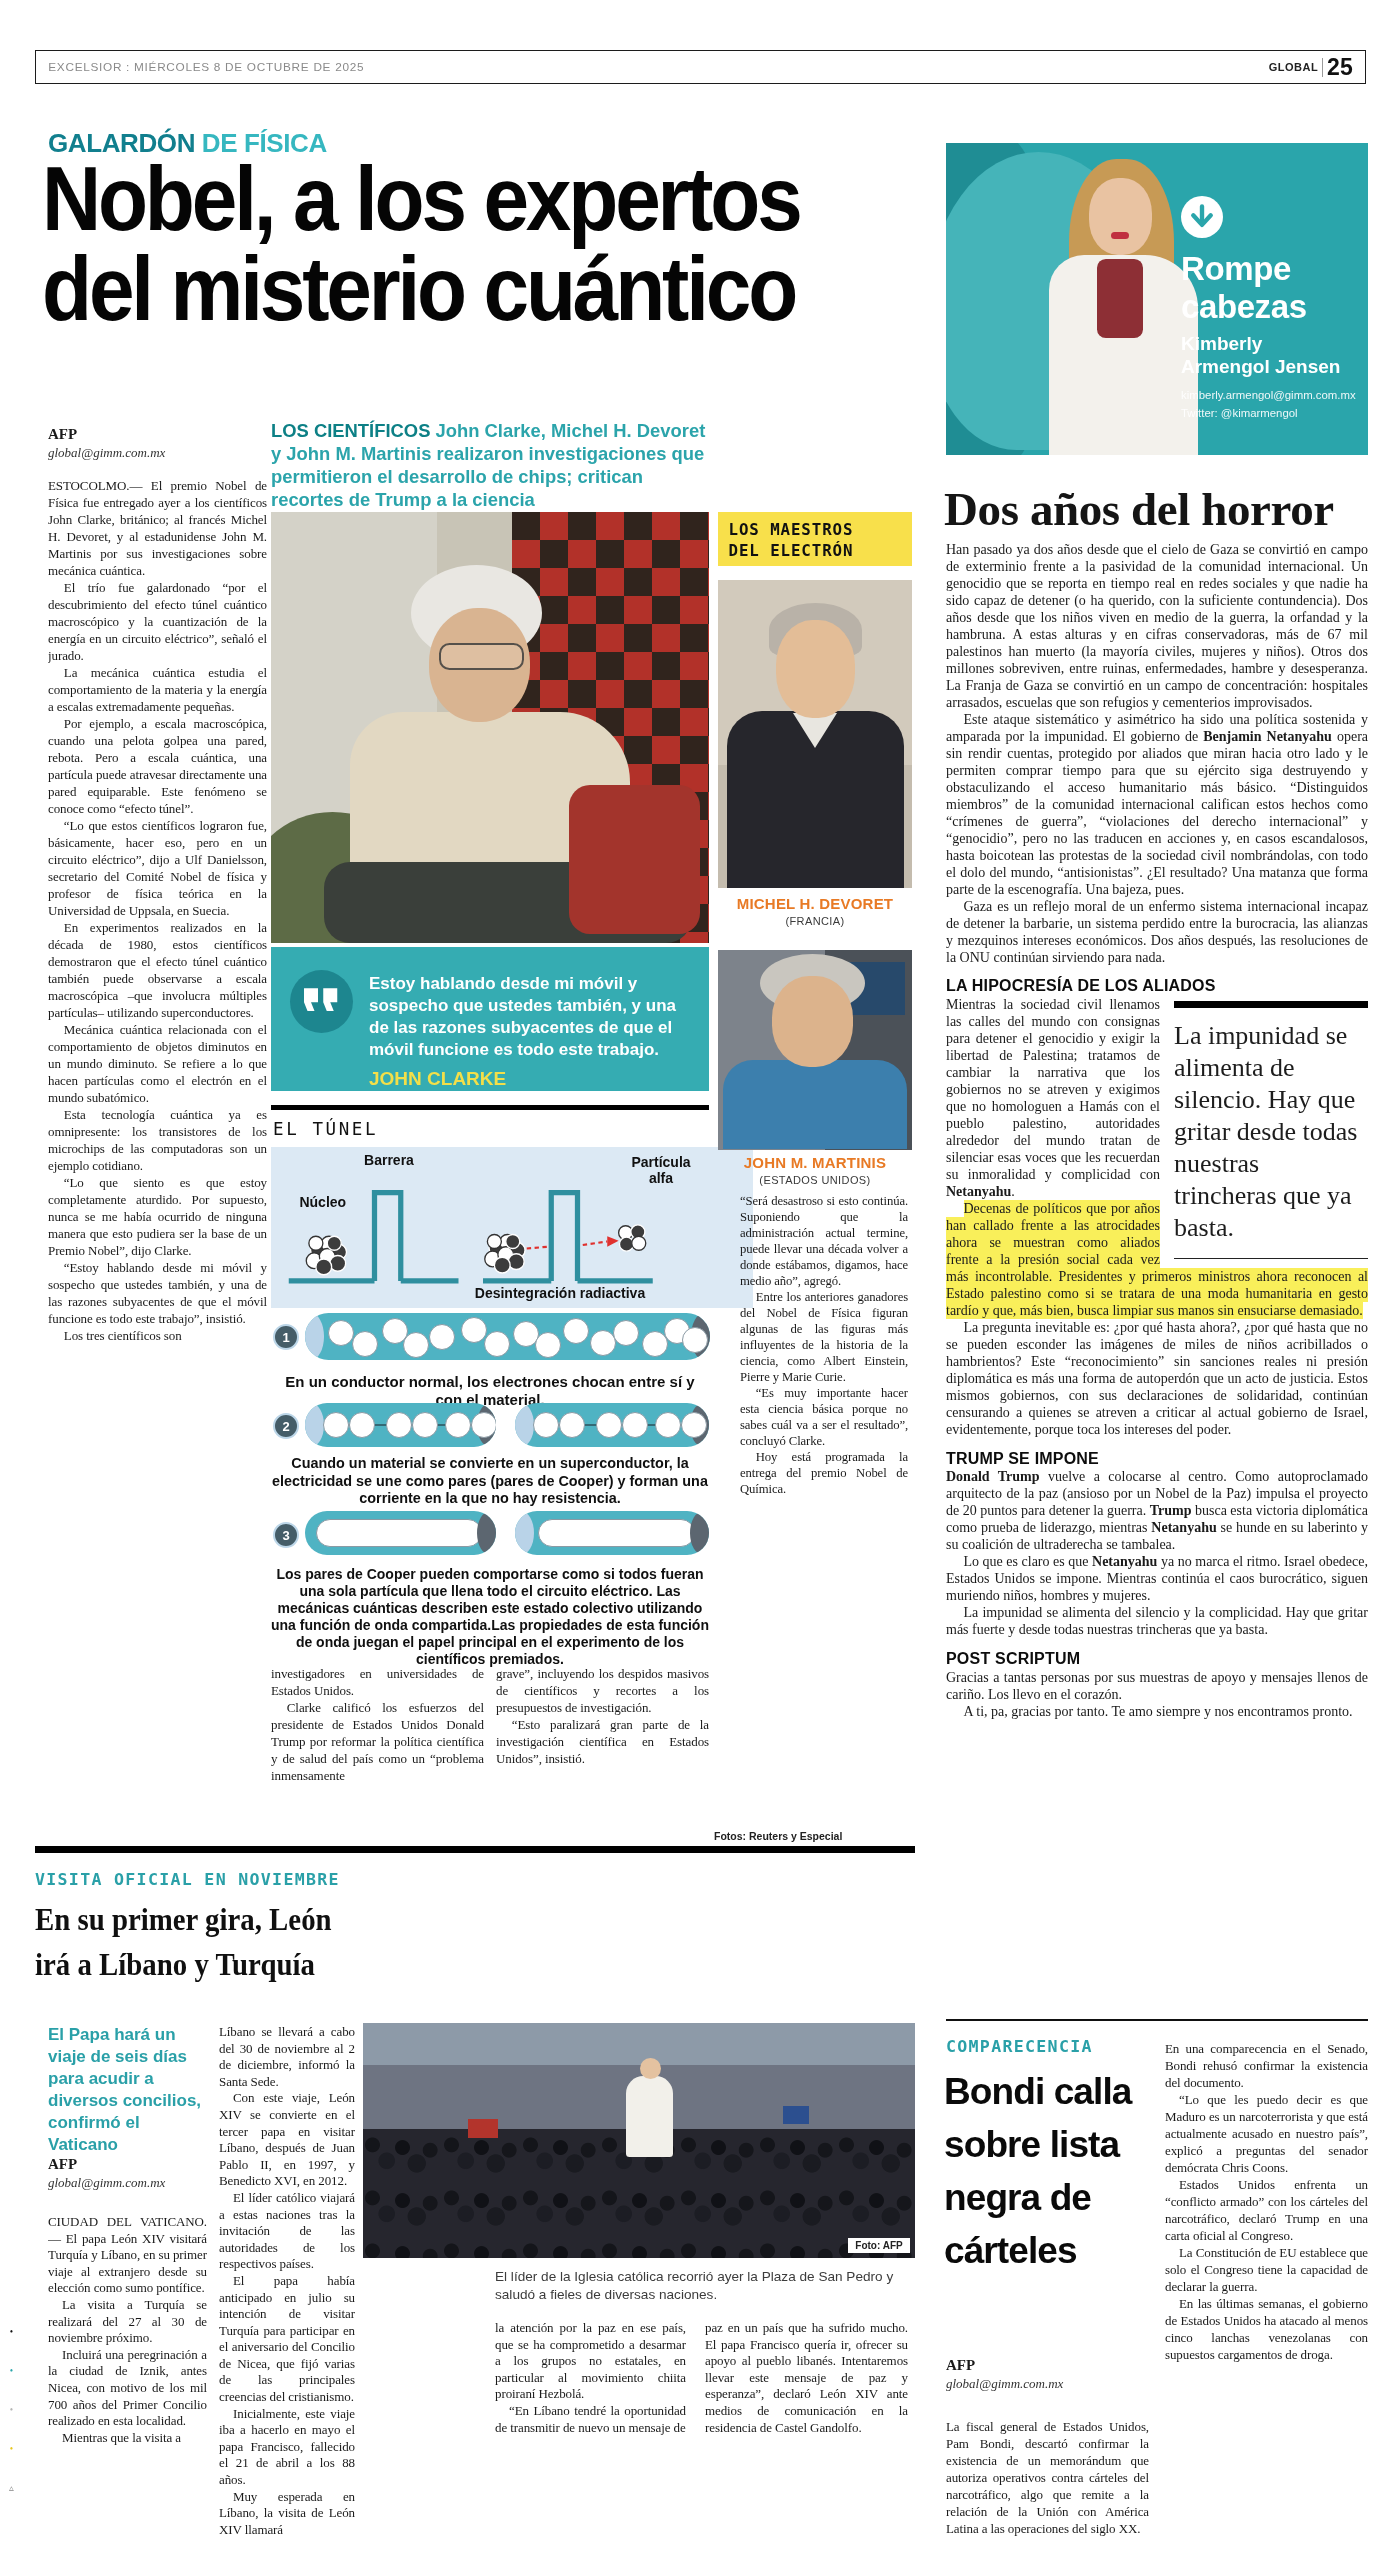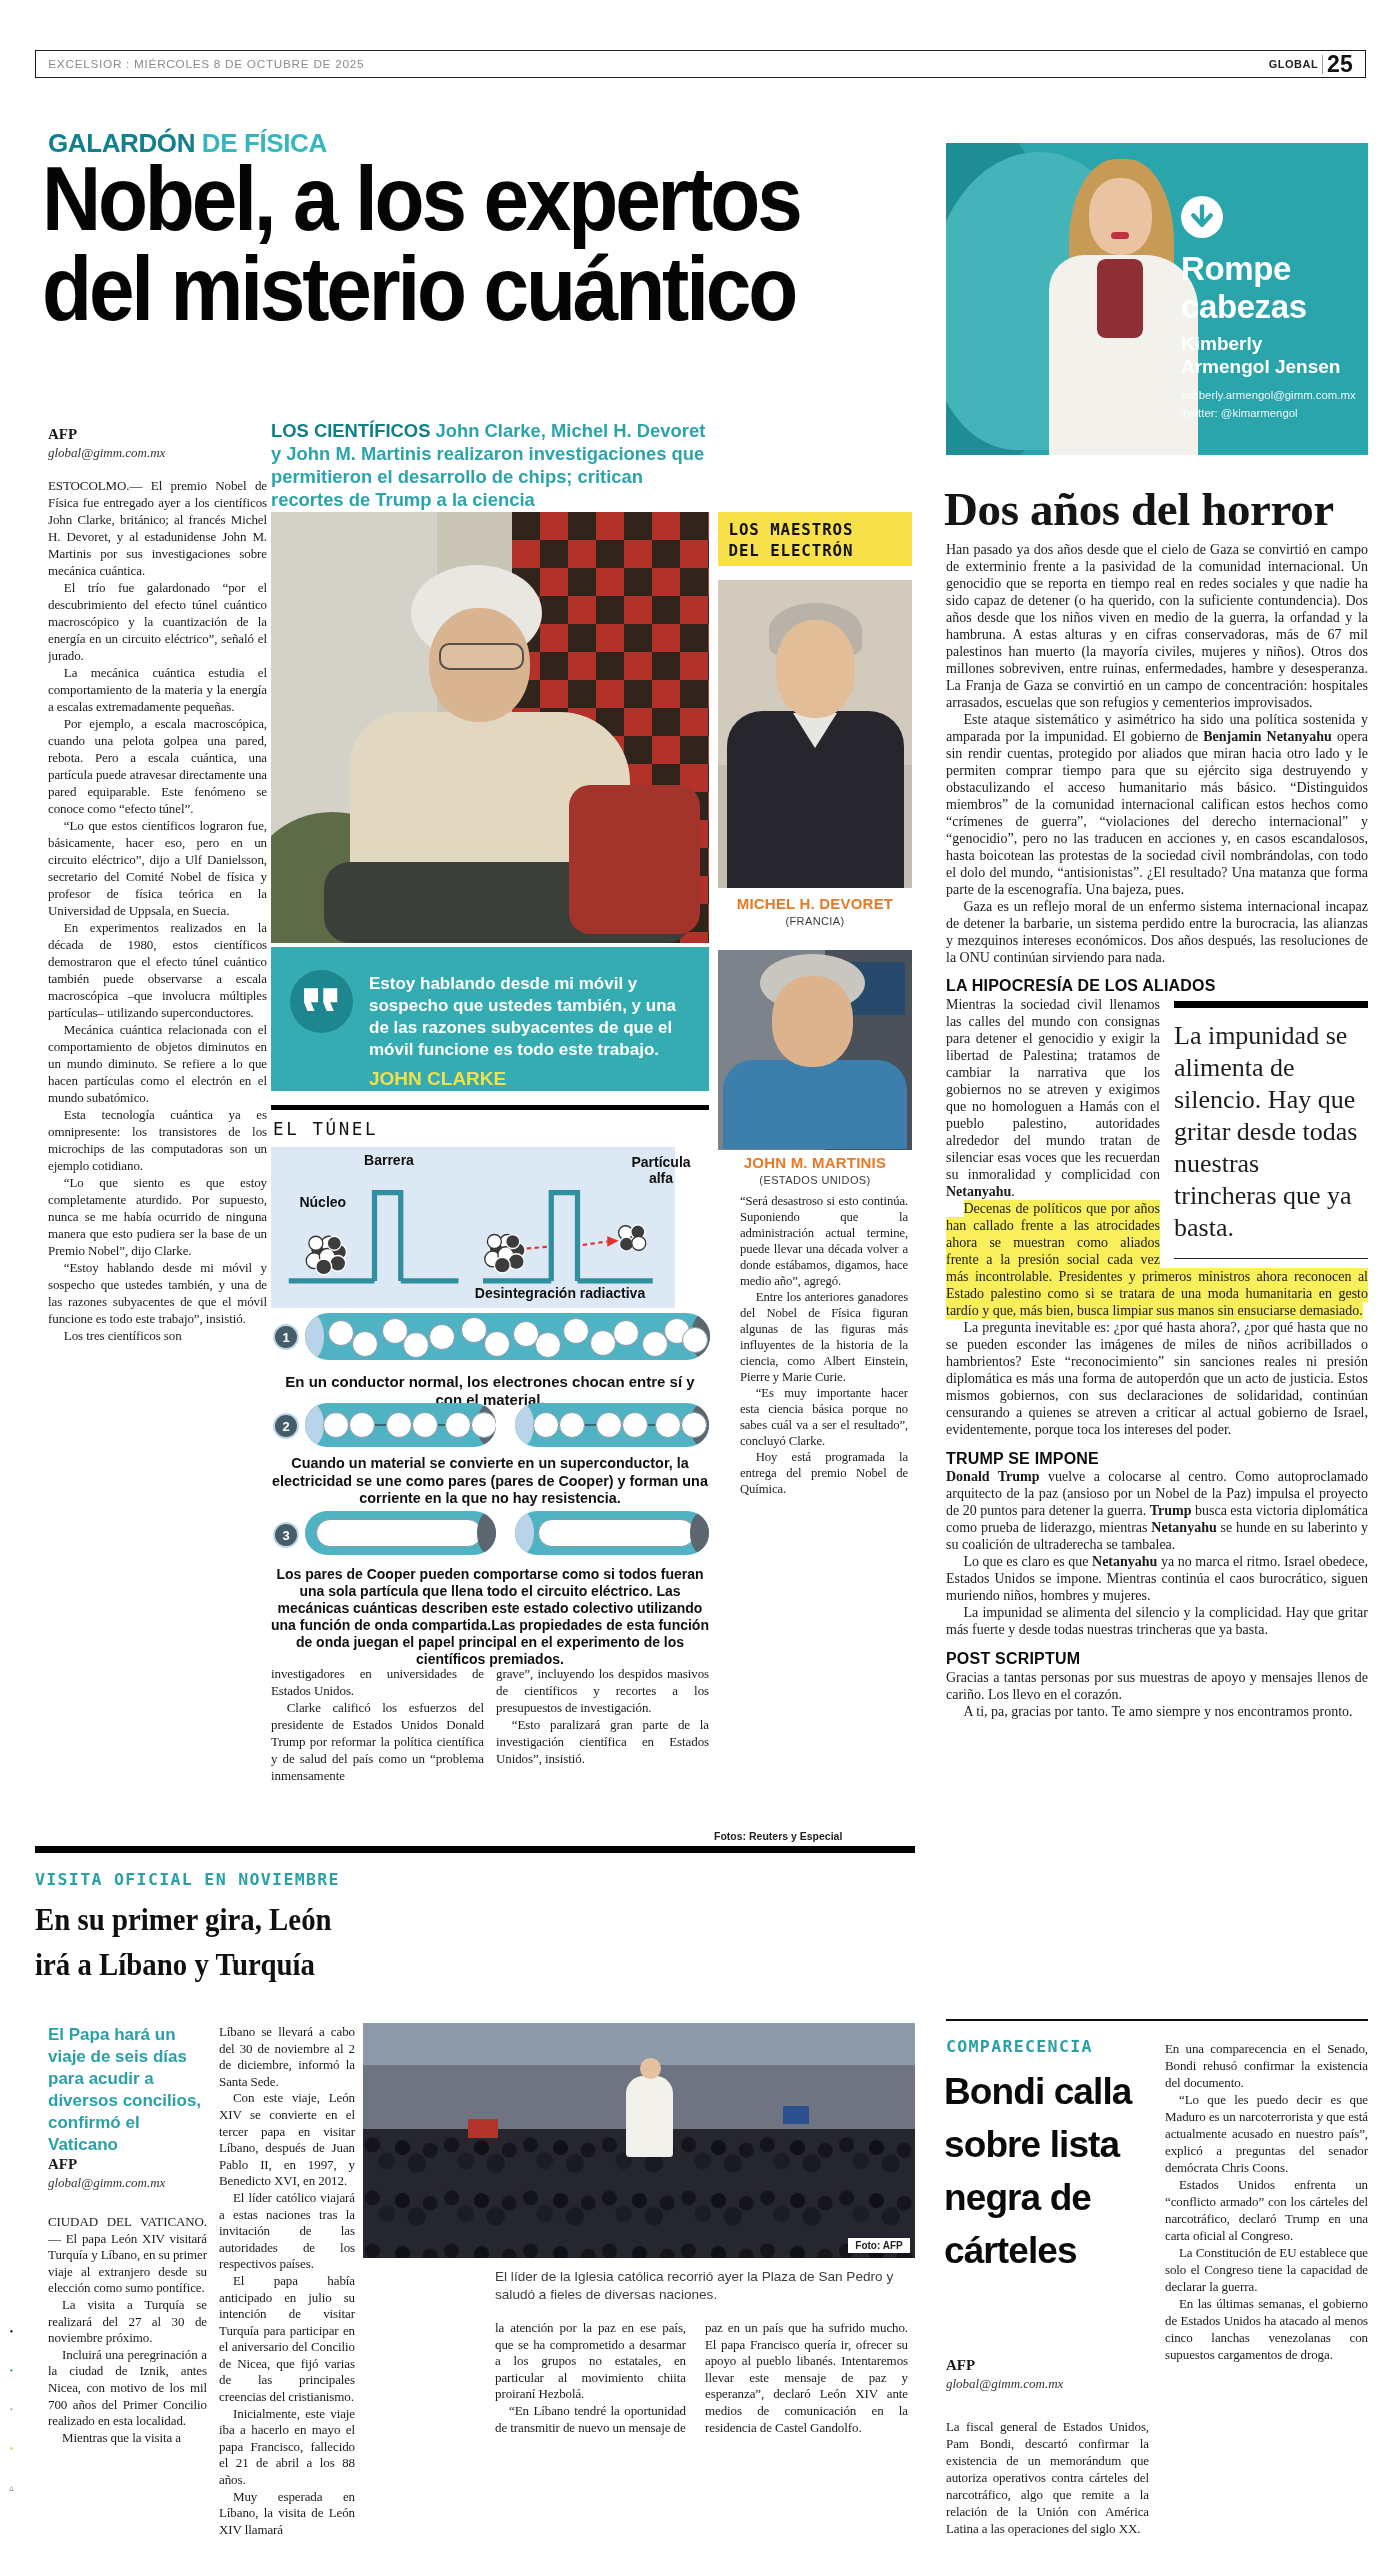--- a/index.html
+++ b/index.html
@@ -1,20 +1,20 @@
 <!DOCTYPE html>
 <html style="font-size:14px"><head>
 <meta charset="utf-8">
 <style>
   html,body{margin:0;padding:0;background:#d9d9d9;}
   .page{position:relative;width:1401px;height:2576px;background:#ffffff;overflow:hidden;
         font-family:"Liberation Serif",serif;color:#1a1a1a;}
   .abs{position:absolute;}
   
-  .masthead{left:35px;top:50px;width:1331px;height:28px;border:1.8px solid #1c1c1c;
+  .masthead{left:35px;top:50px;width:1331px;height:34px;border:1.8px solid #1c1c1c;
             display:flex;align-items:center;box-sizing:border-box;padding:0 12.3px;
             font-family:"Liberation Sans",sans-serif;}
   .masthead .date{font-size:11.8px;letter-spacing:0.7px;color:#8a8a8a;}
   .masthead .right{margin-left:auto;display:flex;align-items:center;gap:4px;}
   .masthead .section{font-size:11px;font-weight:700;letter-spacing:0.5px;color:#222;}
   .masthead .vdiv{width:0.9px;height:19px;background:#9a9a9a;}
   .masthead .pageno{font-size:23px;font-weight:600;color:#111;}
   
   .kicker{font-family:"Liberation Sans",sans-serif;font-weight:800;font-size:26px;letter-spacing:-0.4px;}
   .kicker .k1{color:#117f8e;} .kicker .k2{color:#36b7c0;}
@@ -60,21 +60,21 @@
   .sci-cap .cty{font-size:11px;color:#3a3a3a;margin-top:2.6px;letter-spacing:0.4px;}
   
   .quotebox{left:271px;top:947px;width:438px;height:144px;background:#35acb2;box-sizing:border-box;padding:17.5px 15.8px 0 98px;}
   .quotebox .qicon{position:absolute;left:19px;top:23px;width:63px;height:63px;border-radius:50%;background:#1d868f;}
   .quotebox .qicon svg{position:absolute;left:14px;top:17.5px;}
   .quotebox .qtext{font-family:"Liberation Sans",sans-serif;font-weight:700;font-size:17px;line-height:22px;color:#fff;margin-top:8px;}
   .quotebox .qname{font-family:"Liberation Sans",sans-serif;font-weight:800;font-size:19px;color:#f3df49;margin-top:7.9px;}
   .quotebox .qtitle{font-family:"Liberation Sans",sans-serif;font-weight:700;font-size:11.4px;color:#fff;margin-top:1.8px;letter-spacing:0.2px;}
   .blackrule{background:#000;}
   .tunnel-title{font-family:"DejaVu Sans Mono",monospace;font-size:17.5px;letter-spacing:2.6px;color:#111;}
-  .tunnelbox{left:271px;top:1147px;width:404px;height:161px;background:#dce9f4;}
+  .tunnelbox{left:271px;top:1147px;width:438px;height:161px;background:#dce9f4;padding-left:44px;}
   .dlabel{position:absolute;font-family:"Liberation Sans",sans-serif;font-weight:700;font-size:14px;color:#111;text-align:center;}
   
   .badge{width:26px;height:26px;border-radius:50%;background:#455d68;border:2.6px solid #bcd6e8;box-sizing:border-box;
          color:#fff;font-family:"Liberation Sans",sans-serif;font-weight:700;font-size:13px;display:flex;align-items:center;justify-content:center;}
   .tube{position:absolute;height:47px;border-radius:23.6px;background:#4fb3c3;overflow:hidden;}
   .tube .endL{position:absolute;left:-7px;top:0;width:26px;height:100%;border-radius:50%;background:#b9d3e8;}
   .tube .endR{position:absolute;right:-7px;top:0;width:26px;height:100%;border-radius:50%;background:#5c6670;}
   .tube .wire{position:absolute;left:8.8px;right:12.3px;top:50%;height:1.8px;margin-top:-0.9px;background:rgba(35,55,65,.6);}
   .tube .capsule{position:absolute;left:10.5px;right:14px;top:7.9px;bottom:7.9px;background:#fff;border:1.8px solid #8b9aa4;border-radius:17.5px;}
   .electron{position:absolute;width:26px;height:26px;border-radius:50%;background:#fff;border:1.8px solid #8b9aa4;box-sizing:border-box;}

